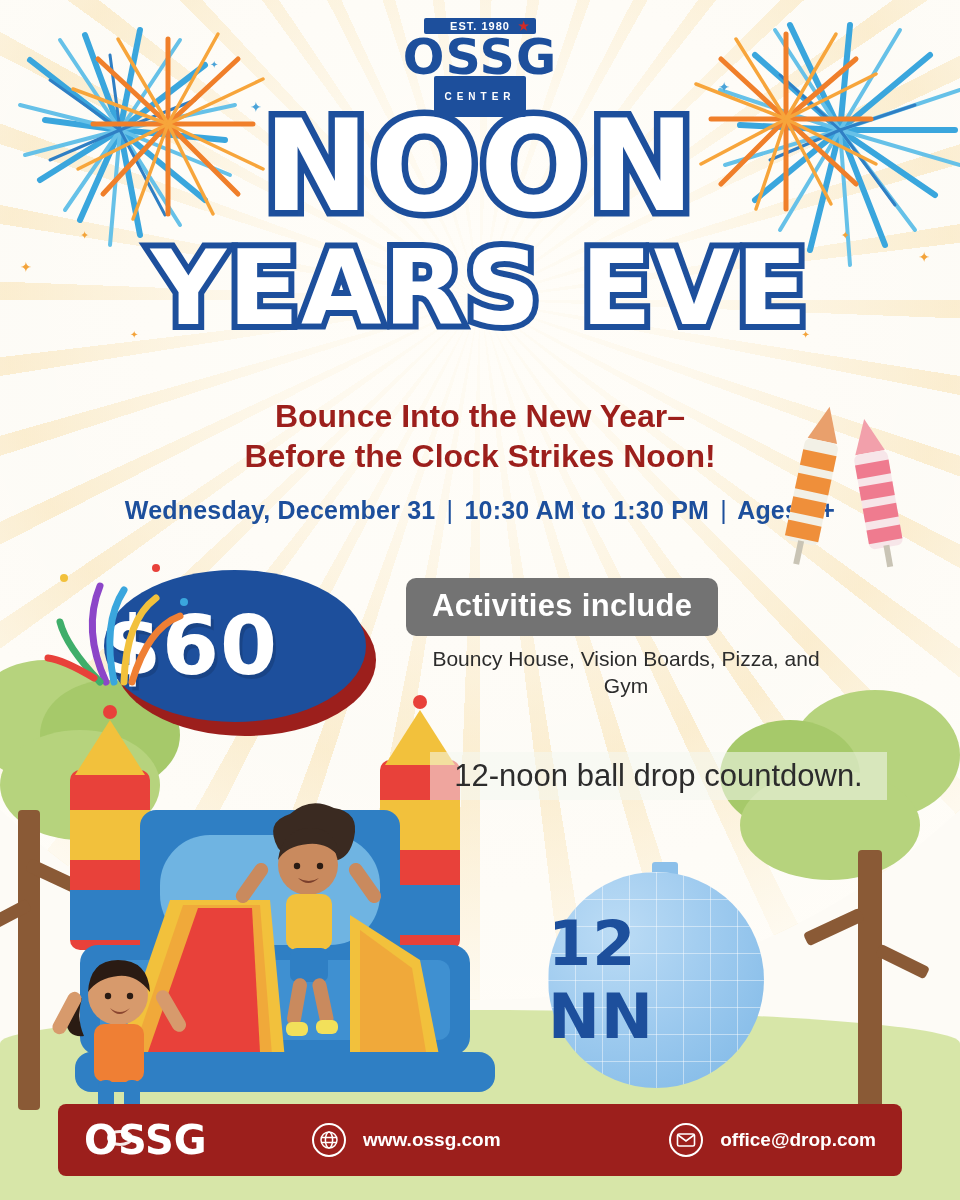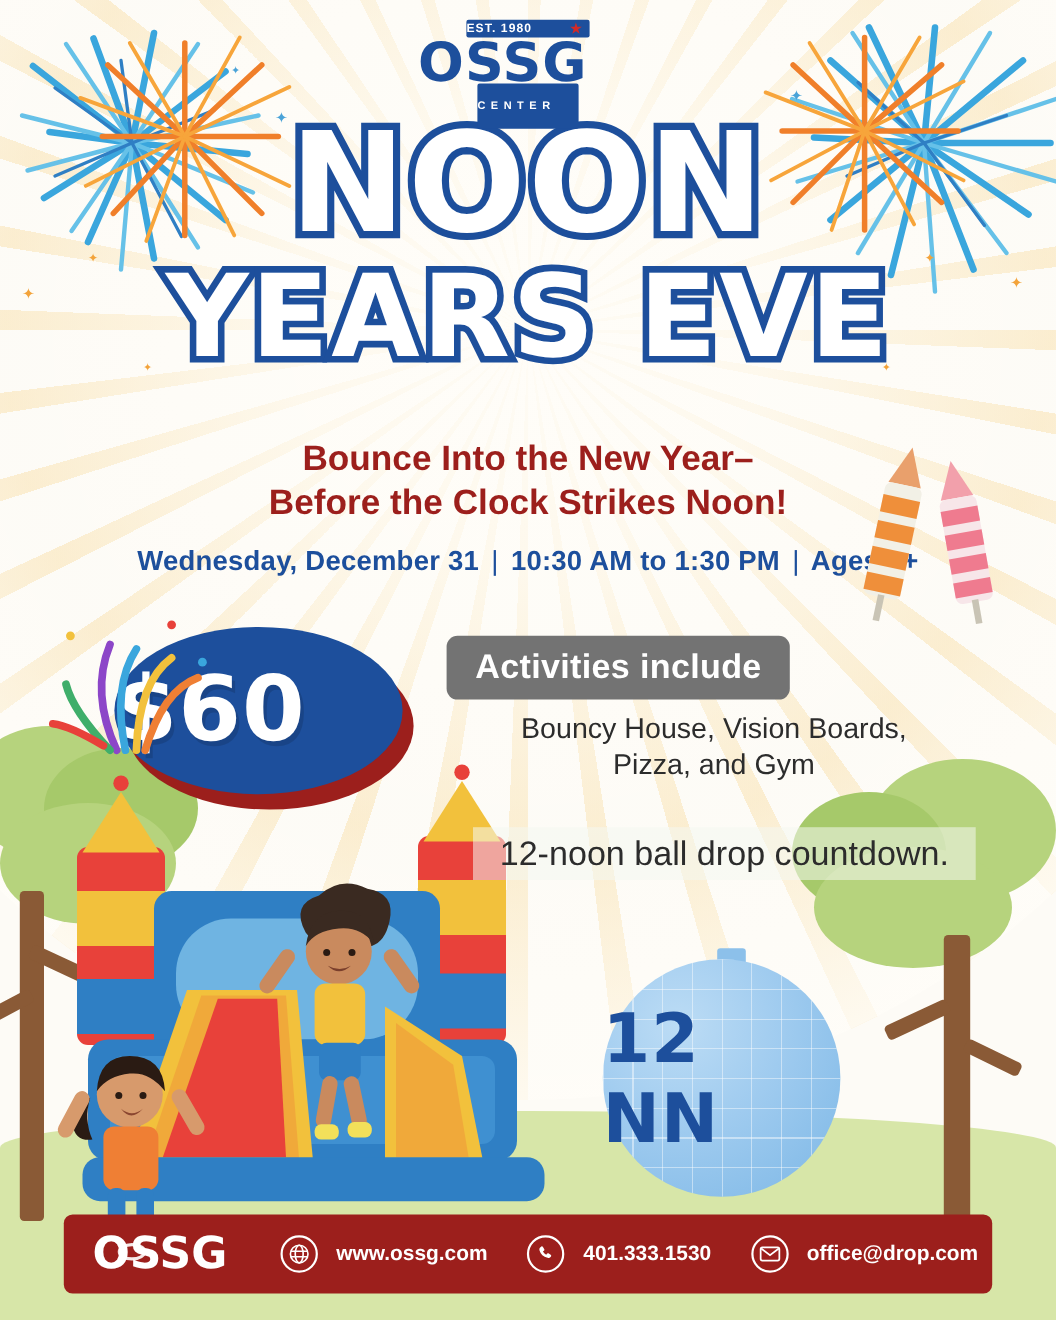--- a/index.html
+++ b/index.html
@@ -57,21 +57,21 @@
     line-height: 1;
   }
 
   
   .logo-top {
     position: absolute;
     left: 50%;
     top: 18px;
     transform: translateX(-50%);
     width: 200px;
-    text-align: left;
+    text-align: center;
     z-index: 6;
   }
   .logo-est {
     background: #1d4f9c;
     color: #ffffff;
     font-size: 11px;
     font-weight: bold;
     letter-spacing: 1px;
     padding: 2px 0 2px;
     width: 112px;
@@ -219,26 +219,26 @@
     color: #ffffff;
     font-size: 31px;
     font-weight: bold;
     padding: 10px 26px 12px;
     border-radius: 10px;
     z-index: 6;
     letter-spacing: .3px;
   }
   .activities-list {
     position: absolute;
-    left: 454px;
+    left: 431px;
     top: 646px;
     width: 390px;
     text-align: center;
     color: #2c2c2c;
-    font-size: 26px;
+    font-size: 21px;
     line-height: 1.28;
     z-index: 6;
   }
   .countdown-text {
     position: absolute;
     left: 430px;
     top: 752px;
     width: 457px;
     text-align: center;
     color: #2c2c2c;
@@ -686,28 +686,20 @@
       <span class="circ">
         <svg width="20" height="20" viewBox="0 0 20 20" fill="none" stroke="#fff" stroke-width="1.5">
           <circle cx="10" cy="10" r="8"></circle>
           <ellipse cx="10" cy="10" rx="3.6" ry="8"></ellipse>
           <path d="M2.3 7.5h15.4M2.3 12.5h15.4"></path>
         </svg>
       </span>
       <span>www.ossg.com</span>
     </div>
     <div class="fsp"></div>
-    <div class="fitem">
-      <span class="circ">
-        <svg width="18" height="18" viewBox="0 0 18 18" fill="#fff">
-          <path d="M5.2 2.2c.5-.3 1.1-.1 1.4.4l1.2 2c.3.5.1 1.1-.3 1.4l-.9.6c.5 1.4 1.6 2.5 3 3l.6-.9c.3-.5.9-.6 1.4-.3l2 1.2c.5.3.6.9.4 1.4-.6 1.2-2 1.9-3.3 1.5C7.1 11.6 4.4 8.9 3.4 5.5 3 4.2 3.9 2.9 5.2 2.2z"></path>
-        </svg>
-      </span>
-      <span>401.333.1530</span>
-    </div>
     <div class="fsp"></div>
     <div class="fitem">
       <span class="circ">
         <svg width="20" height="16" viewBox="0 0 20 16" fill="none" stroke="#fff" stroke-width="1.6">
           <rect x="1.5" y="2" width="17" height="12" rx="1.6"></rect>
           <path d="M2 3l8 6 8-6"></path>
         </svg>
       </span>
       <span>office@drop.com</span>
     </div>

